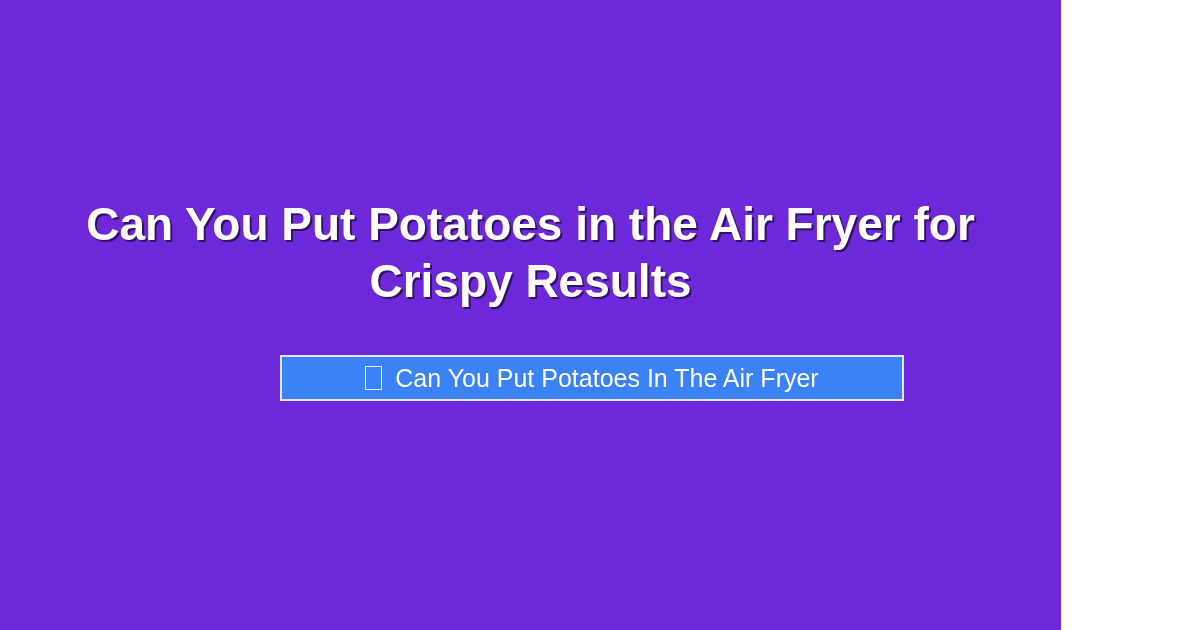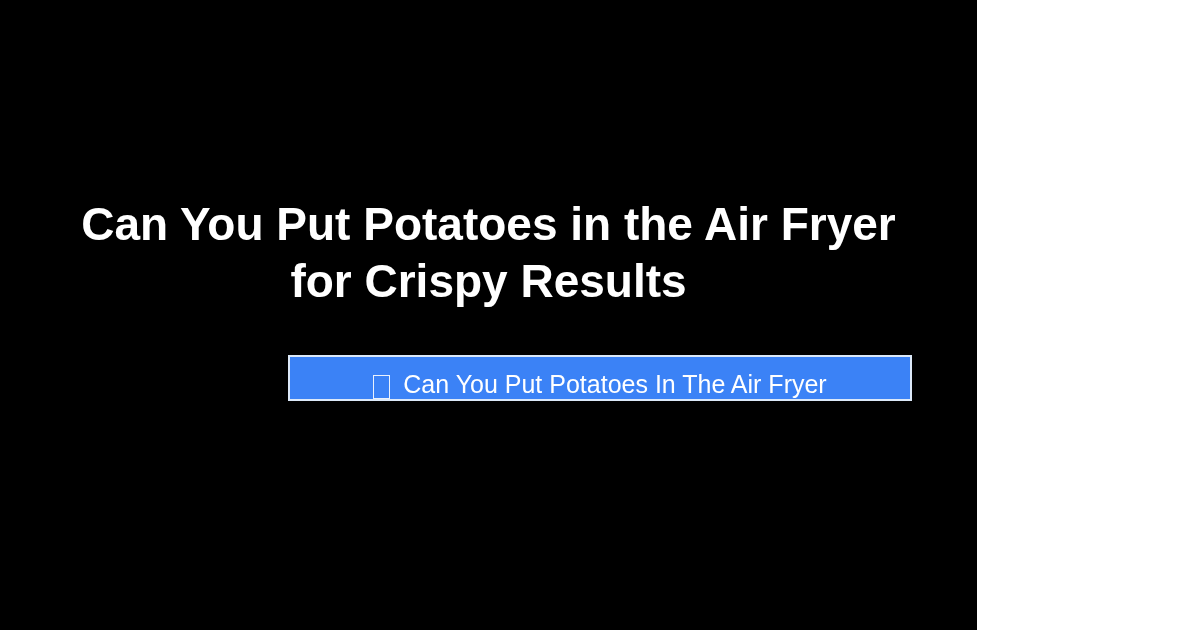--- a/index.html
+++ b/index.html
@@ -8,23 +8,23 @@
   }
   body {
     width: 1200px;
     height: 630px;
     overflow: hidden;
     font-family: "Liberation Sans", sans-serif;
   }
 
   #og-card {
     position: relative;
-    width: 977px;
+    width: 1061px;
     height: 630px;
-    background: #000000;
+    background: #6d28d9;
     box-sizing: border-box;
     display: flex;
     flex-direction: column;
     align-items: center;
     justify-content: flex-start;
   }
 
   #headline {
     position: absolute;
     left: 0;
@@ -39,30 +39,30 @@
     font-weight: bold;
     line-height: 57px;
     letter-spacing: 0px;
     color: #ffffff;
     text-shadow: 2px 2px 0px rgba(0, 0, 0, 0.55);
     white-space: pre-line;
   }
 
   #cta-button {
     position: absolute;
-    left: 288px;
+    left: 280px;
     top: 355px;
     width: 624px;
     height: 46px;
     box-sizing: border-box;
     background: #3b82f6;
     border: 2px solid #dce9f9;
     border-radius: 0px;
     display: flex;
-    align-items: flex-end;
+    align-items: center;
     justify-content: center;
     gap: 13px;
     padding: 0 10px;
     cursor: pointer;
     text-decoration: none;
   }
 
   #cta-icon {
     display: inline-block;
     width: 17px;

